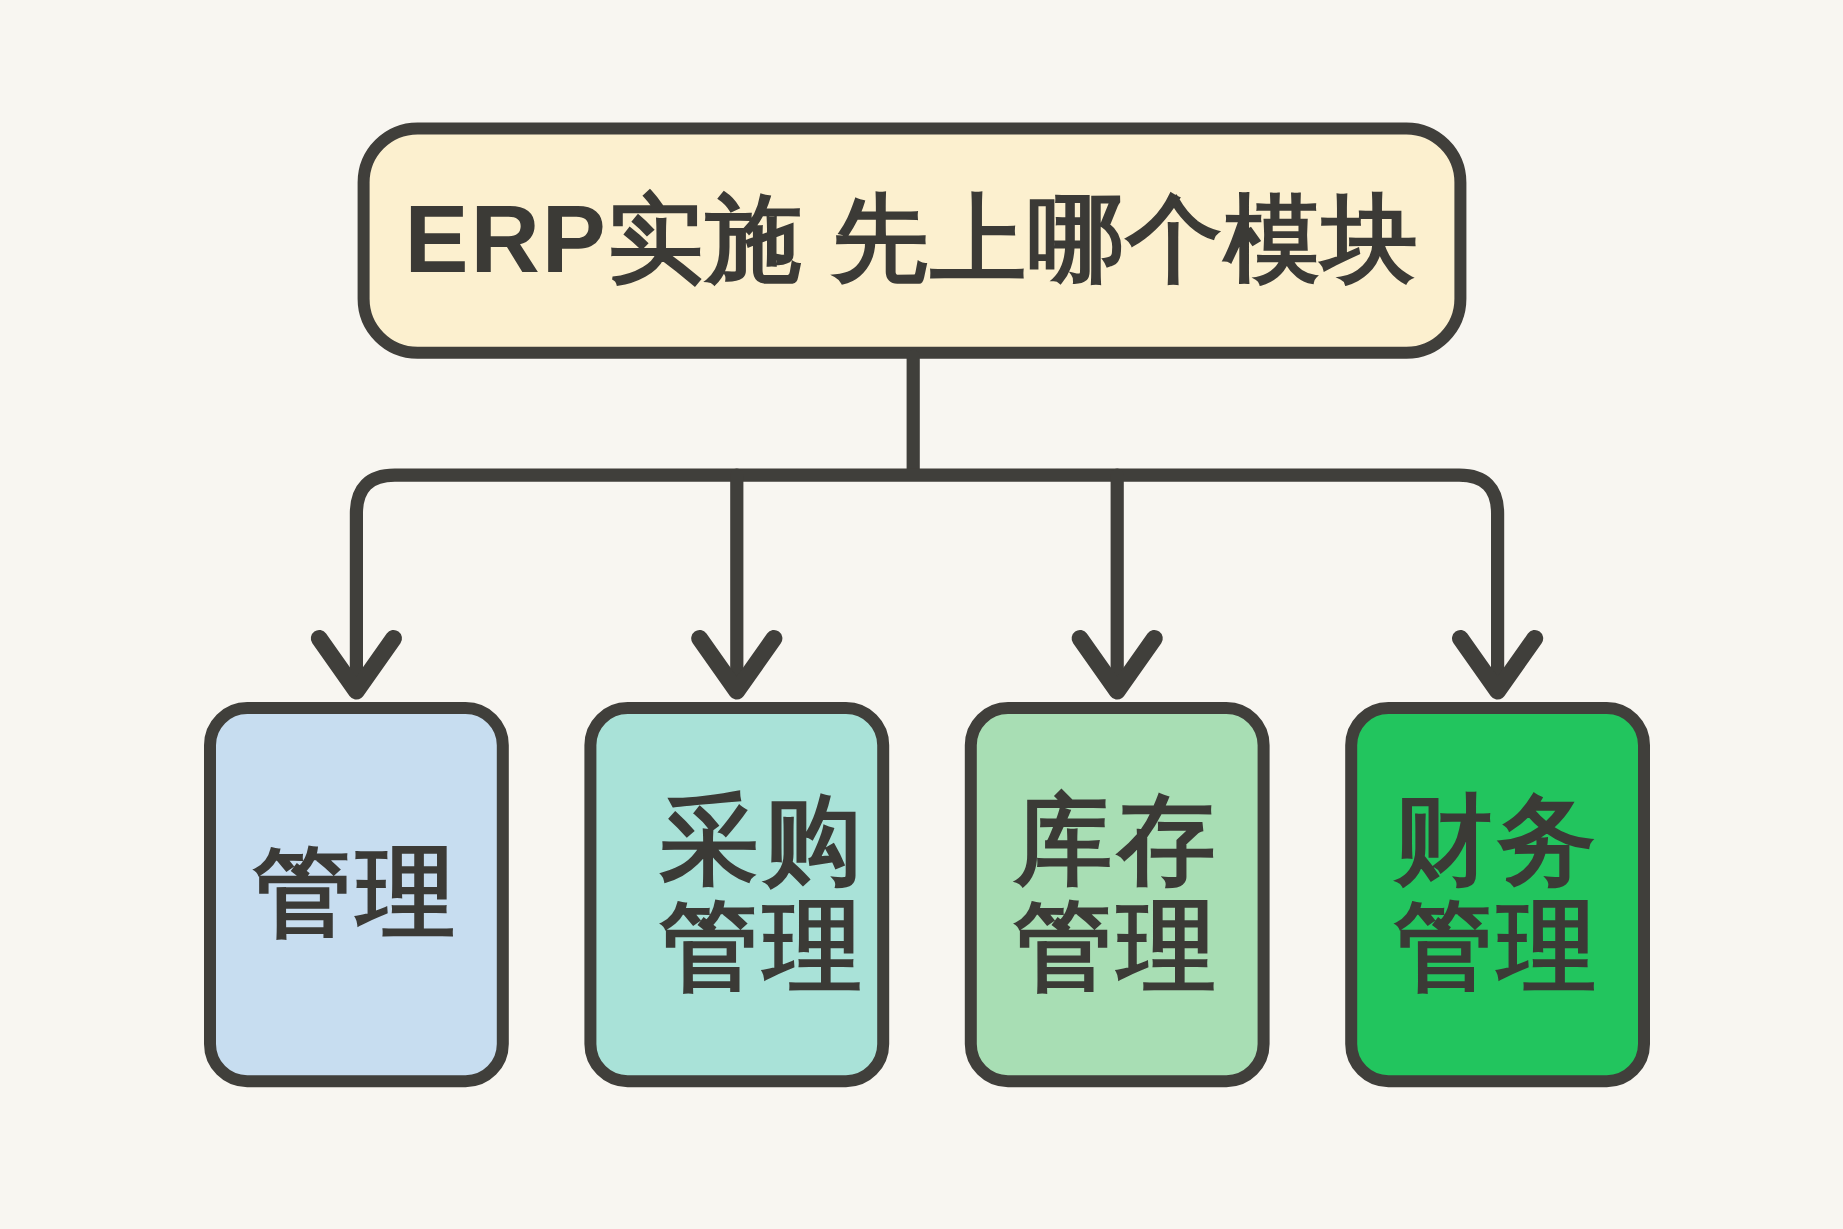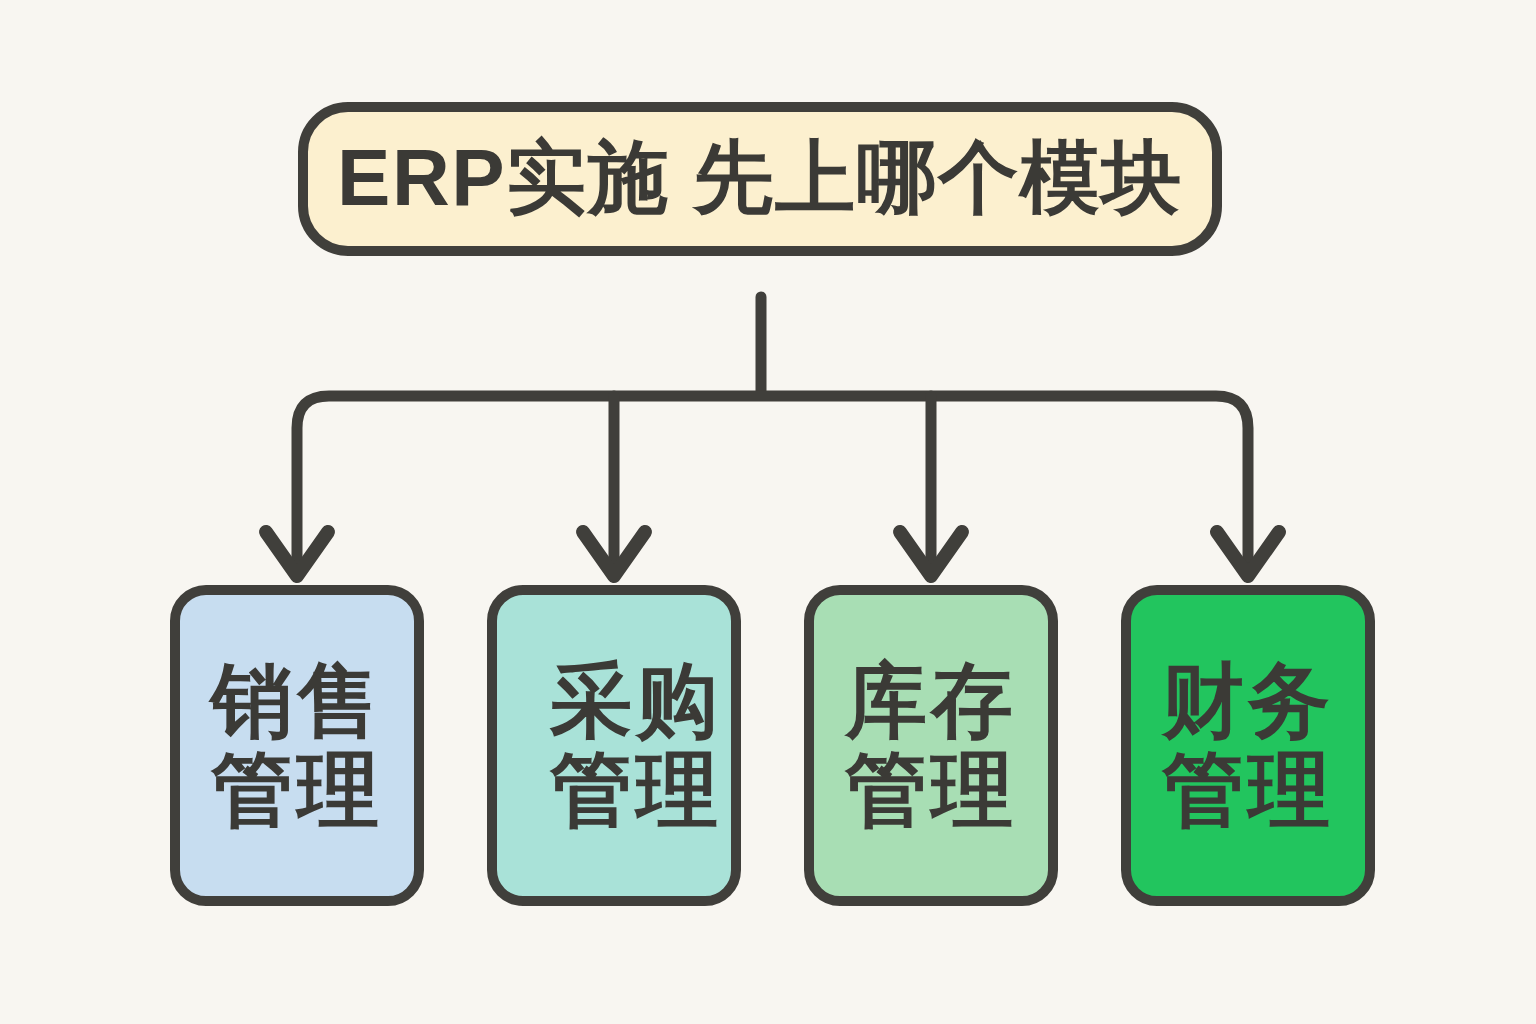--- a/index.html
+++ b/index.html
@@ -15,21 +15,21 @@
   .canvas {
     position: relative;
     width: 1536px;
     height: 1024px;
   }
   .title-box {
     position: absolute;
     left: 298px;
     top: 102px;
     width: 924px;
-    height: 154px;
+    height: 197px;
     box-sizing: border-box;
     border: 10px solid #403f3b;
     border-radius: 50px;
     display: flex;
     align-items: center;
     justify-content: center;
   }
   .title-text {
     font-size: 80px;
     font-weight: 700;
@@ -89,21 +89,20 @@
     <path d="M 614 396 L 614 566" fill="none" stroke-width="11" stroke-linecap="round" stroke="#403f3b"></path>
     <path d="M 931 396 L 931 566" fill="none" stroke-width="11" stroke-linecap="round" stroke="#403f3b"></path>
 
     <polyline points="266,532 297,576 328,532" fill="none" stroke-width="14" stroke-linecap="round" stroke-linejoin="round" stroke="#403f3b"></polyline>
     <polyline points="583,532 614,576 645,532" fill="none" stroke-width="14" stroke-linecap="round" stroke-linejoin="round" stroke="#403f3b"></polyline>
     <polyline points="900,532 931,576 962,532" fill="none" stroke-width="14" stroke-linecap="round" stroke-linejoin="round" stroke="#403f3b"></polyline>
     <polyline points="1217,532 1248,576 1279,532" fill="none" stroke-width="14" stroke-linecap="round" stroke-linejoin="round" stroke="#403f3b"></polyline>
   </svg>
 
   <div class="module-box pos-1" style="background-color: rgb(199, 221, 240);">
-    <span class="line">销售</span>
     <span class="line">管理</span>
   </div>
 
   <div class="module-box pos-2" style="background-color: rgb(169, 226, 216); padding-left: 44px;">
     <span class="line">采购</span>
     <span class="line">管理</span>
   </div>
 
   <div class="module-box pos-3" style="background-color: rgb(168, 222, 180);">
     <span class="line">库存</span>

